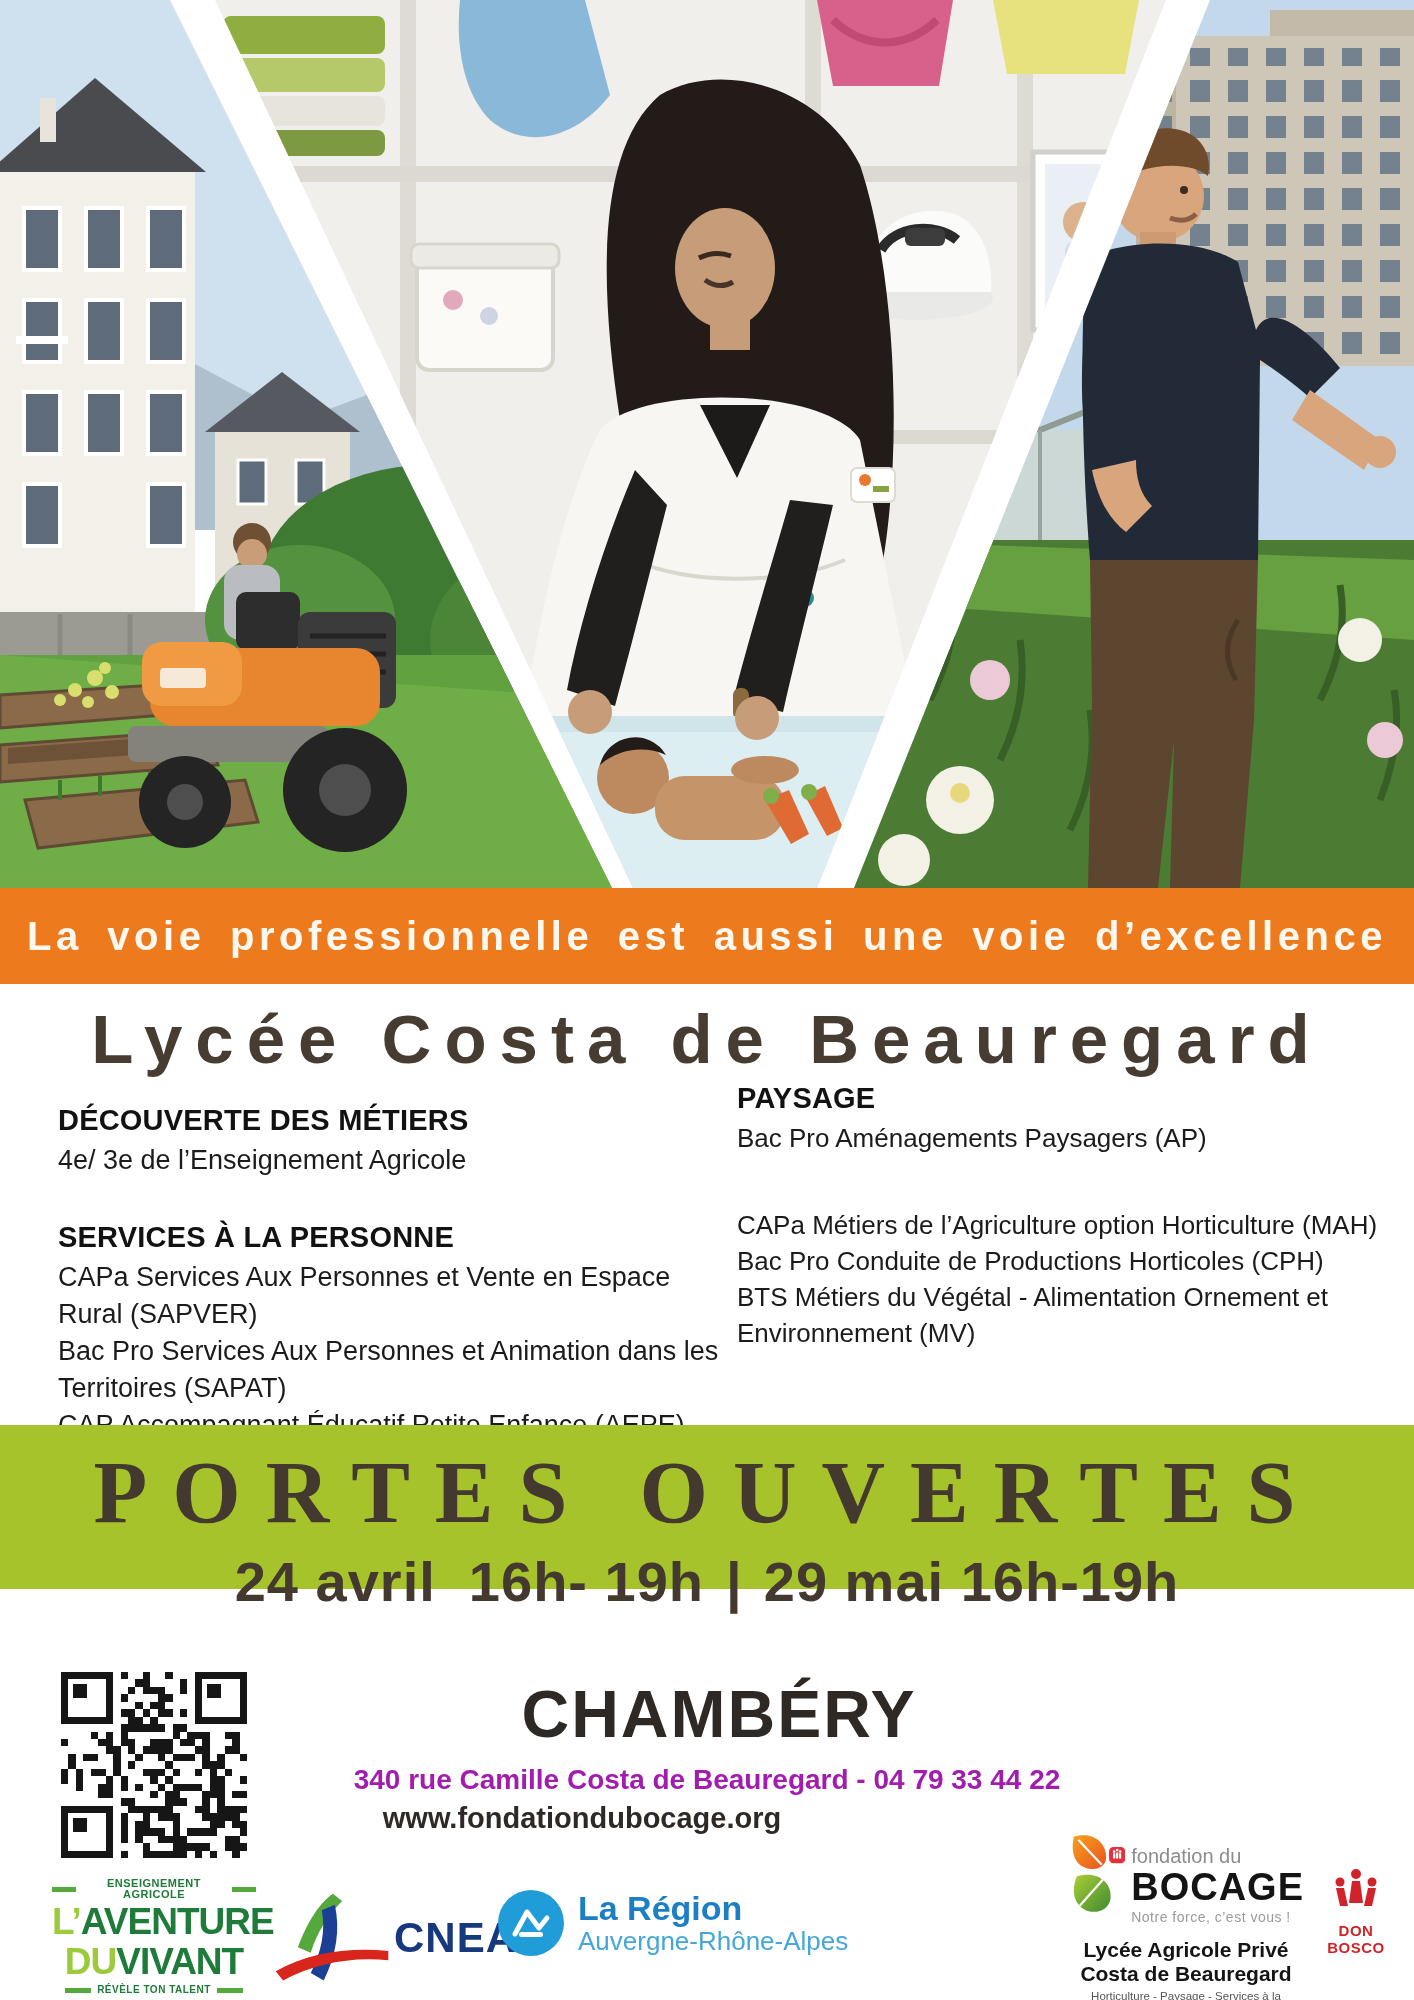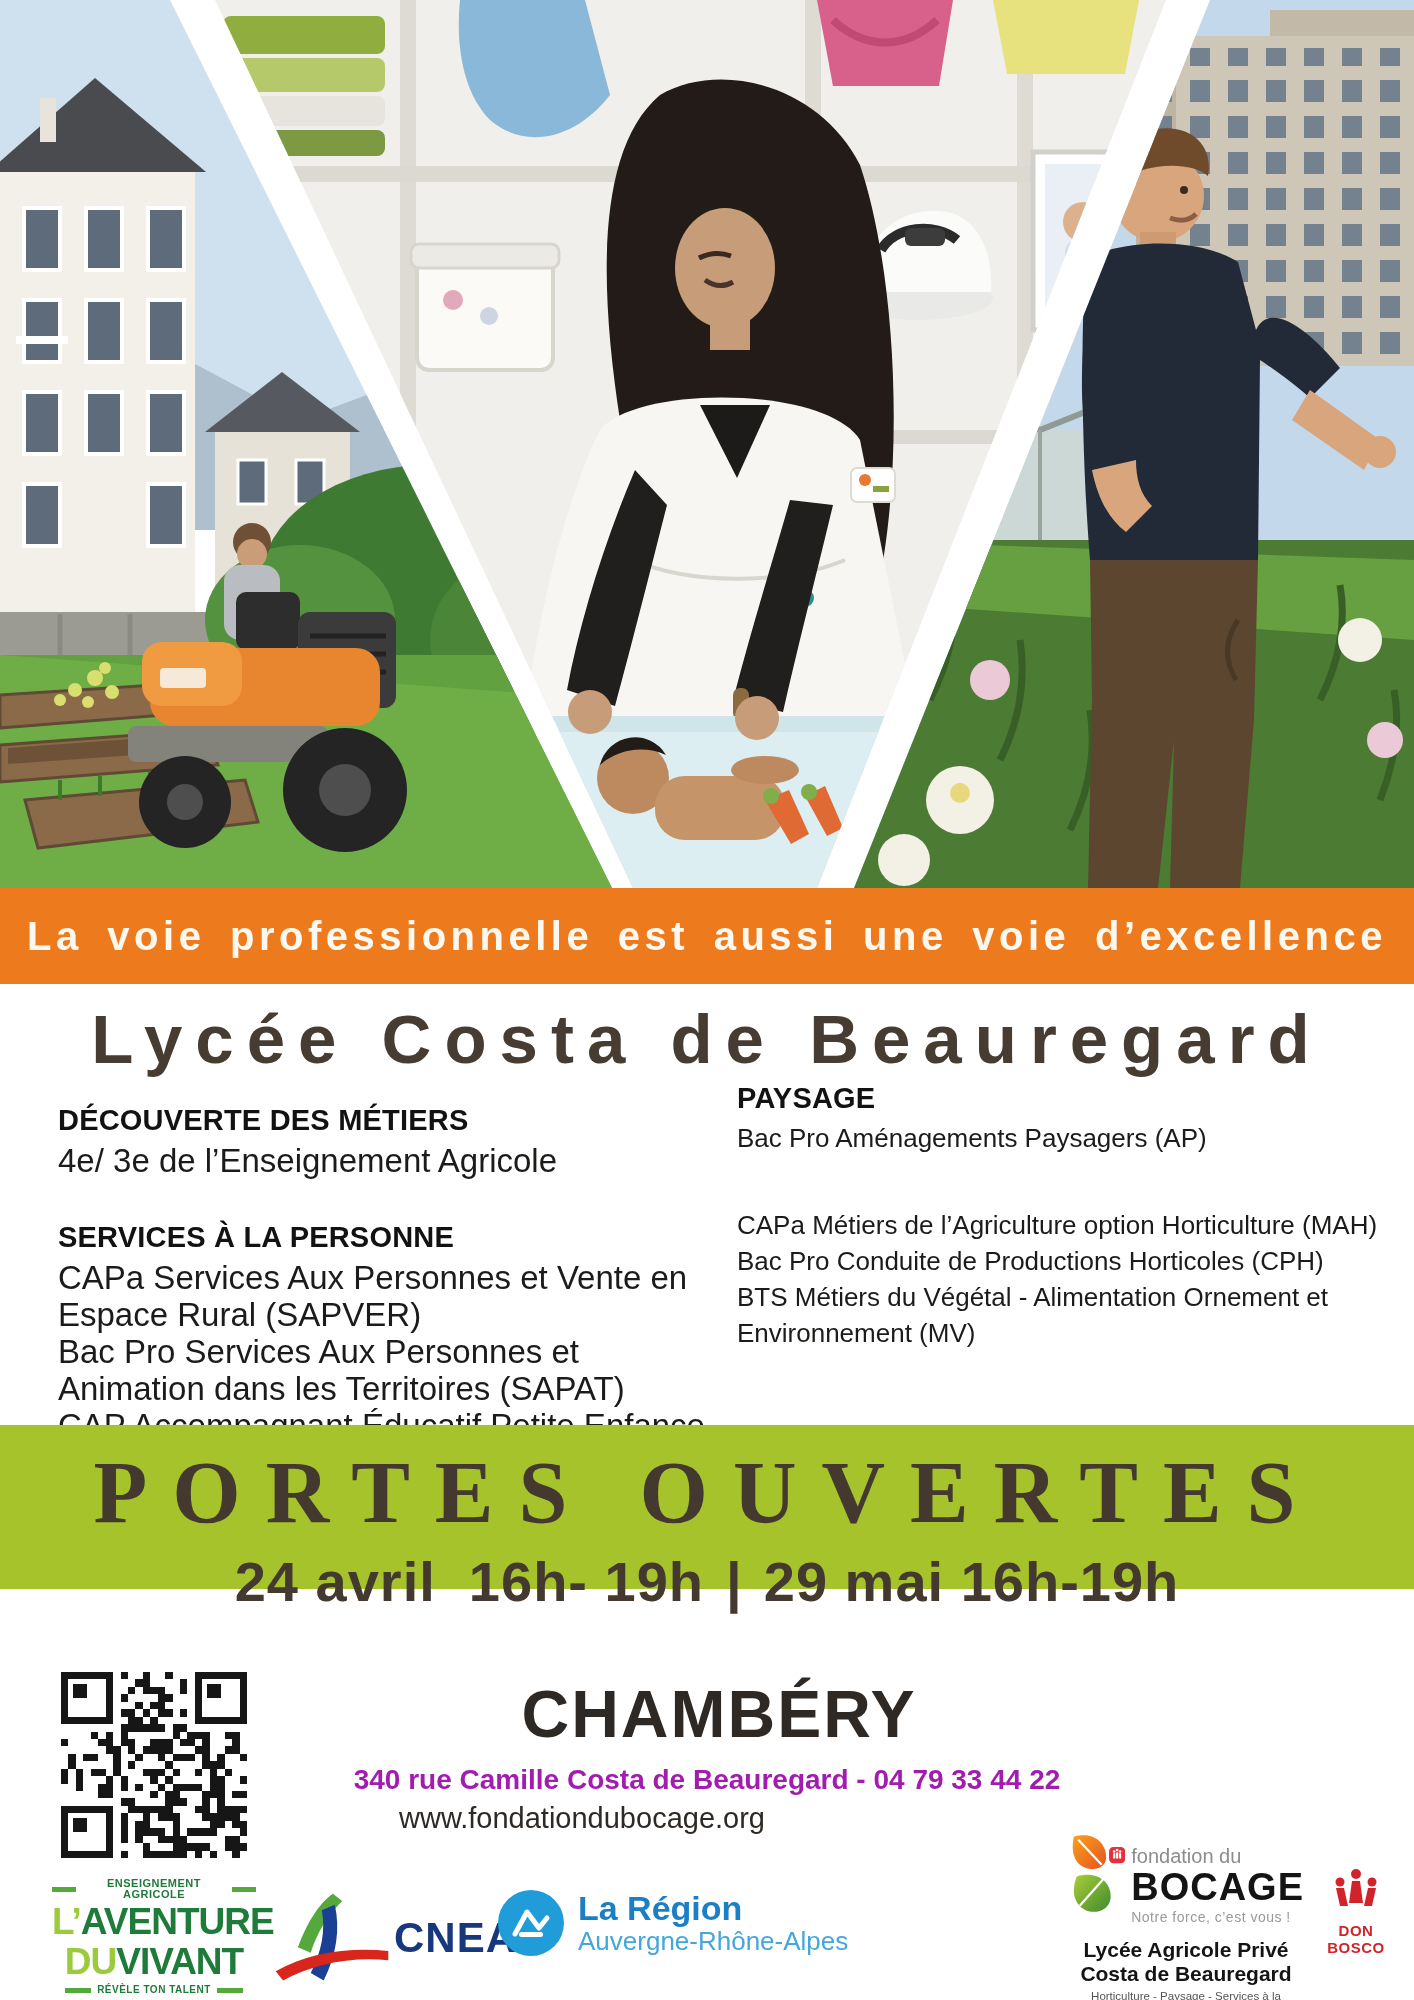--- a/index.html
+++ b/index.html
@@ -22,21 +22,21 @@
 
   
   .page-title{position:absolute;left:0;top:1000px;width:1414px;text-align:center;
     font-size:69px;font-weight:700;color:#463C31;letter-spacing:13px;white-space:nowrap;}
 
   
   .col{position:absolute;color:#1B1B1A;}
   .col-left{left:58px;top:1104px;width:662px;}
   .col-right{left:737px;top:1082px;width:672px;}
   .sec{font-size:29px;font-weight:bold;color:#121212;margin:0 0 5px 0;letter-spacing:0.2px;}
-  .item{font-size:33px;line-height:37px;}
+  .item{font-size:27px;line-height:37px;}
   .col-right .item{font-size:26px;line-height:36px;}
   .items--spaced .item{margin-bottom:13px;}
   .sec-gap{height:42px;}
   .col-right .sec-gap{height:38px;}
 
   
   .green-band{position:absolute;left:0;top:1425px;width:1414px;height:164px;background:#A6C32B;
     text-align:center;}
   .po-title{margin-top:24px;font-family:"Liberation Serif",serif;font-size:88px;line-height:1;
     font-weight:bold;color:#43392E;letter-spacing:25px;white-space:nowrap;}
@@ -44,21 +44,21 @@
     font-size:56px;font-weight:bold;color:#43392E;}
   .po-dates .d{white-space:pre;letter-spacing:1px;}
   .po-sep{font-weight:bold;}
 
   
   .contact-city{position:absolute;top:1676px;left:0;width:1414px;text-align:center;
     font-size:66px;font-weight:bold;color:#2E2924;letter-spacing:2px;margin-left:12px;}
   .contact-address{position:absolute;top:1764px;left:0;width:1414px;text-align:center;
     font-size:28px;font-weight:bold;color:#a21caf;}
   .contact-web{position:absolute;top:1802px;left:0;width:1164px;text-align:center;
-    font-size:29px;font-weight:normal;color:#2E2924;}
+    font-size:29px;font-weight:bold;color:#2E2924;}
 
   
   .qr{position:absolute;left:61px;top:1672px;width:186px;height:186px;background:#fff;
     display:grid;grid-template-columns:repeat(25,1fr);grid-template-rows:repeat(25,1fr);}
   .qr-on{background:#161616;}
   .qr-f{position:absolute;width:38px;height:38px;border:7px solid #161616;background:#fff;}
   .qr-f::after{content:"";position:absolute;left:5px;top:5px;width:14px;height:14px;background:#161616;}
   .qr-f.tl{left:0;top:0;} .qr-f.tr{right:0;top:0;} .qr-f.bl{left:0;bottom:0;}
 
   

